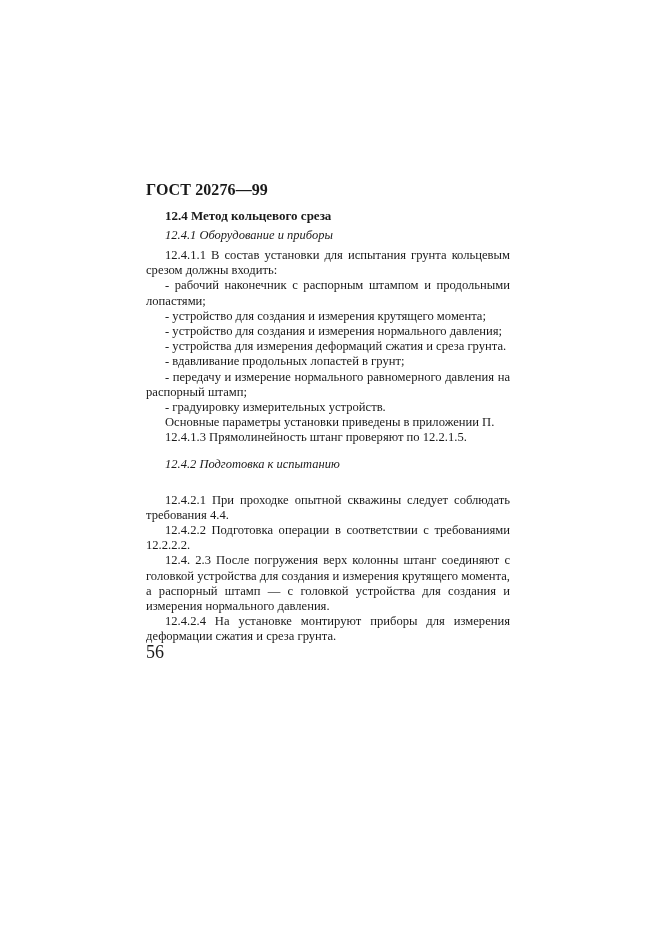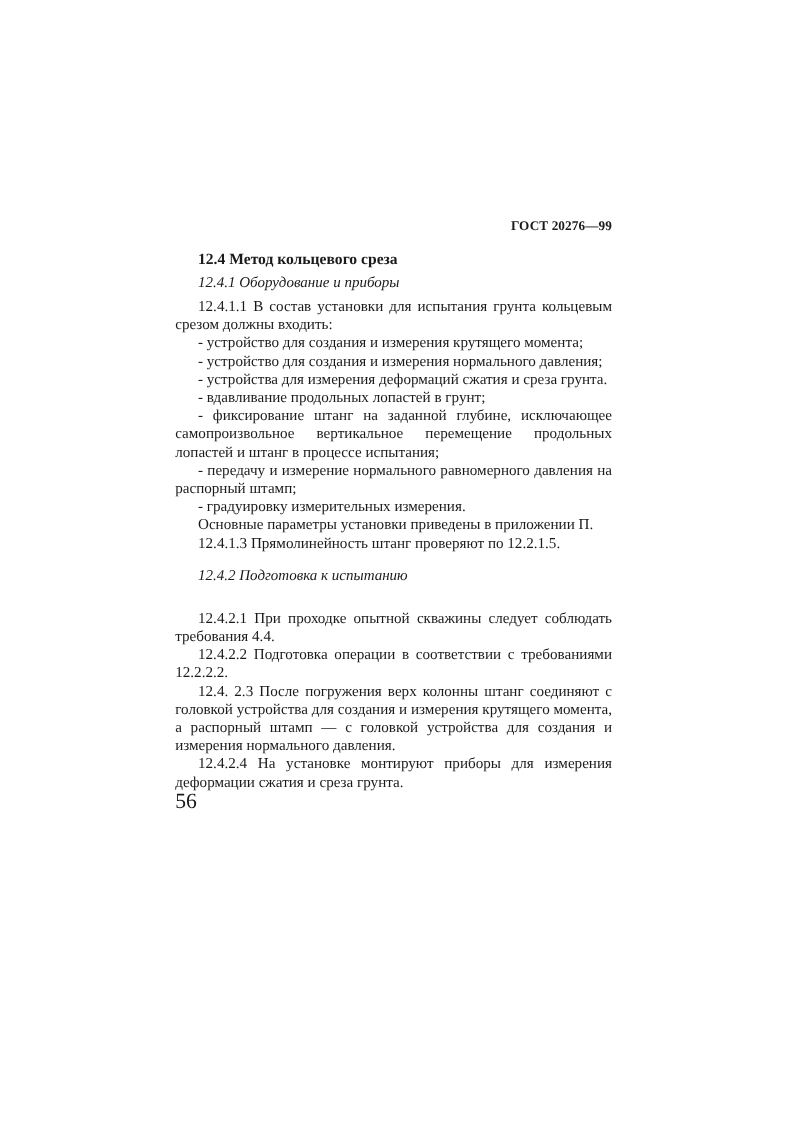--- a/index.html
+++ b/index.html
@@ -1,42 +1,42 @@
 <!DOCTYPE html>
 <html><head>
 <meta charset="utf-8">
 <style>
   html, body { margin: 0; padding: 0; background: #ffffff; }
   body { width: 661px; height: 935px; position: relative; overflow: hidden;
          font-family: "Liberation Serif", "DejaVu Serif", serif; color: #1a1a1a; }
   .page { position: absolute; left: 146px; top: 182px; width: 364px; }
-  .header { font-weight: bold; font-size: 11px; letter-spacing: 0.1px; height: 15px; line-height: 15px; margin-bottom: 10px; text-align: right; }
+  .header { font-weight: bold; font-size: 16px; letter-spacing: 0.1px; height: 15px; line-height: 15px; margin-bottom: 10px; }
   .title { font-weight: bold; font-size: 13px; line-height: 17px; padding-left: 19px; margin-bottom: 3px; font-family: Liberation Serif, serif; }
   .subtitle { font-style: italic; font-size: 12.5px; line-height: 17px; padding-left: 19px; margin-bottom: 4px; }
   .subtitle.gap { margin-top: 10px; margin-bottom: 20px; }
   .p { font-size: 12.6px; line-height: 15.2px; text-align: justify; text-align-last: left; }
   .ind { text-indent: 19px; }
   .pagenum { font-size: 18px; line-height: 15px; margin-top: 0; }
 </style>
 </head>
 <body>
 
 <div class="page">
   <div class="header">ГОСТ 20276—99</div>
   <div class="title">12.4 Метод кольцевого среза</div>
   <div class="subtitle">12.4.1 Оборудование и приборы</div>
 
   <div class="p ind">12.4.1.1 В состав установки для испытания грунта кольцевым срезом должны входить:</div>
+  <div class="p ind">- рабочий наконечник с распорным штампом и продольными лопастями;</div>
   <div class="p ind">- устройство для создания и измерения крутящего момента;</div>
   <div class="p ind">- устройство для создания и измерения нормального давления;</div>
   <div class="p ind">- устройства для измерения деформаций сжатия и среза грунта.</div>
   <div class="p ind">- вдавливание продольных лопастей в грунт;</div>
-  <div class="p ind">- фиксирование штанг на заданной глубине, исключающее самопроизвольное вертикальное перемещение продольных лопастей и штанг в процессе испытания;</div>
   <div class="p ind">- передачу и измерение нормального равномерного давления на распорный штамп;</div>
-  <div class="p ind">- градуировку измерительных измерения.</div>
+  <div class="p ind">- градуировку измерительных устройств.</div>
   <div class="p ind">Основные параметры установки приведены в приложении П.</div>
   <div class="p ind">12.4.1.3 Прямолинейность штанг проверяют по 12.2.1.5.</div>
 
   <div class="subtitle gap">12.4.2 Подготовка к испытанию</div>
 
   <div class="p ind">12.4.2.1 При проходке опытной скважины следует соблюдать требования 4.4.</div>
   <div class="p ind">12.4.2.2 Подготовка операции в соответствии с требованиями 12.2.2.2.</div>
   <div class="p ind">12.4. 2.3 После погружения верх колонны штанг соединяют с головкой устройства для создания и измерения крутящего момента, а распорный штамп — с головкой устройства для создания и измерения нормального давления.</div>
   <div class="p ind">12.4.2.4 На установке монтируют приборы для измерения деформации сжатия и среза грунта.</div>
 

